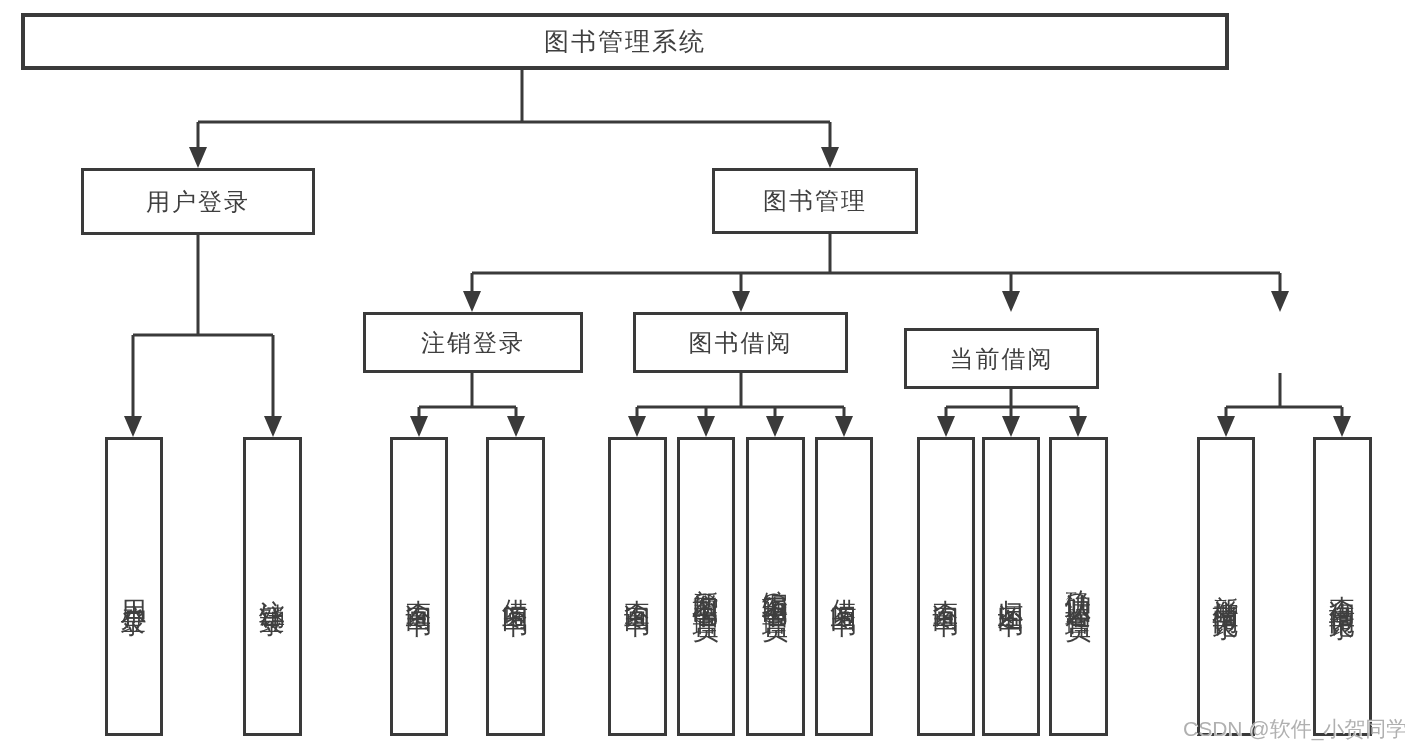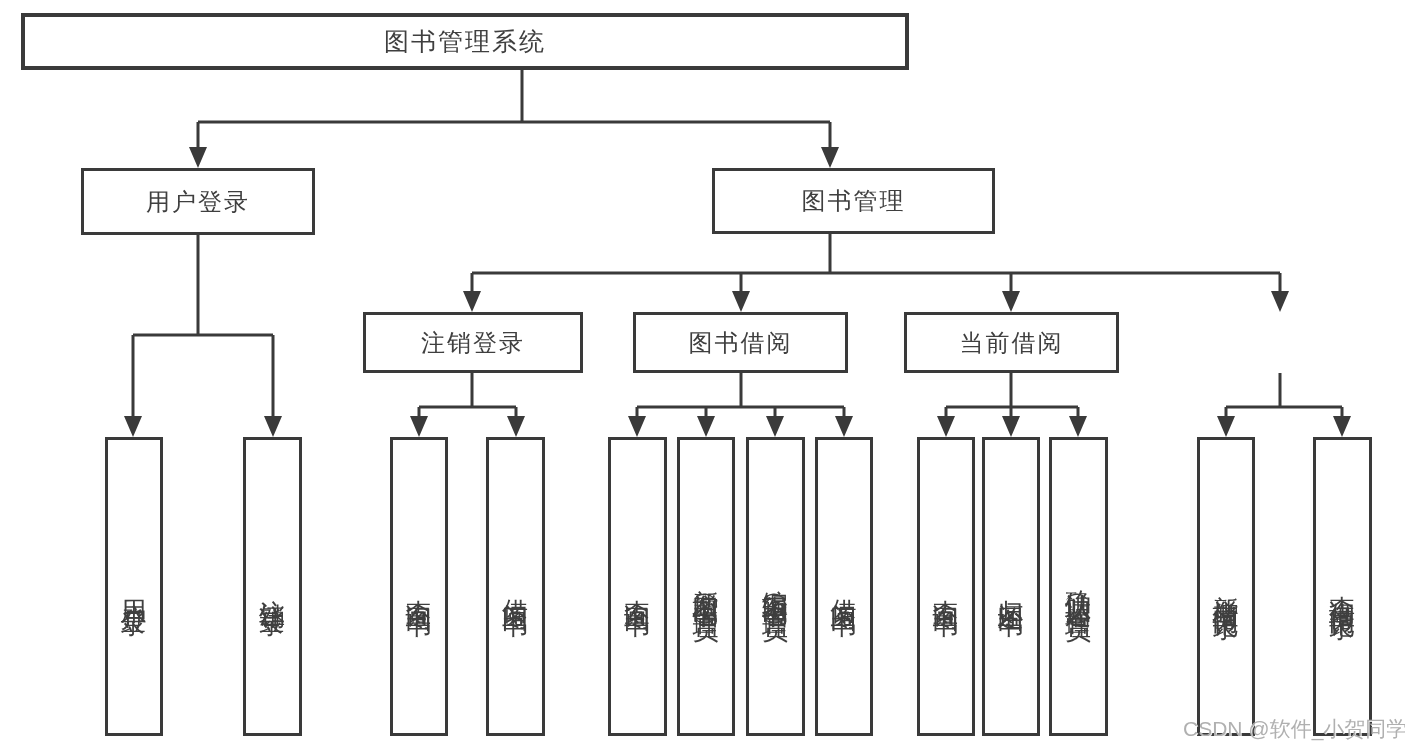--- a/index.html
+++ b/index.html
@@ -92,38 +92,38 @@
       M463 291 L481 291 L472 312 Z  M732 291 L750 291 L741 312 Z
       M1002 291 L1020 291 L1011 312 Z  M1271 291 L1289 291 L1280 312 Z
       M410 416 L428 416 L419 437 Z  M507 416 L525 416 L516 437 Z
       M628 416 L646 416 L637 437 Z  M697 416 L715 416 L706 437 Z
       M766 416 L784 416 L775 437 Z  M835 416 L853 416 L844 437 Z
       M937 416 L955 416 L946 437 Z  M1002 416 L1020 416 L1011 437 Z
       M1069 416 L1087 416 L1078 437 Z
       M1217 416 L1235 416 L1226 437 Z  M1333 416 L1351 416 L1342 437 Z"></path>
   </svg>
 
-  <div class="node h root" style="left:21px; top:13px; width:888px; height:57px">
+  <div class="node h root" style="left:21px; top:13px; width:1208px; height:57px">
     <span class="lbl">图书管理系统</span>
   </div>
 
   <div class="node h" style="left:81px; top:168px; width:234px; height:67px">
     <span class="lbl">用户登录</span>
   </div>
-  <div class="node h" style="left:712px; top:168px; width:283px; height:66px">
+  <div class="node h" style="left:712px; top:168px; width:206px; height:66px">
     <span class="lbl">图书管理</span>
   </div>
 
   <div class="node h" style="left:363px; top:312px; width:220px; height:61px; font-size:23px">
     <span class="lbl">注销登录</span>
   </div>
   <div class="node h" style="left:633px; top:312px; width:215px; height:61px">
     <span class="lbl">图书借阅</span>
   </div>
-  <div class="node h" style="left:904px; top:312px; width:215px; height:61px">
+  <div class="node h" style="left:904px; top:328px; width:195px; height:61px">
     <span class="lbl">当前借阅</span>
   </div>
 
   <div class="node v" style="left:105px; top:437px; width:58px; height:299px">
     <span class="lbl">用户登录</span>
   </div>
   <div class="node v" style="left:243px; top:437px; width:59px; height:299px">
     <span class="lbl">注销登录</span>
   </div>
 

